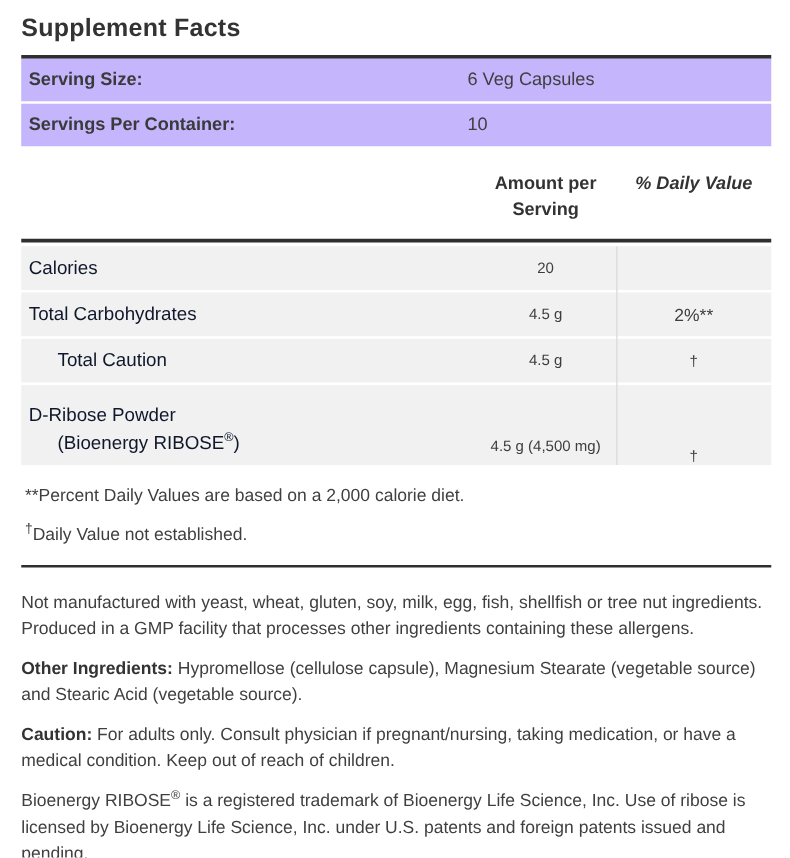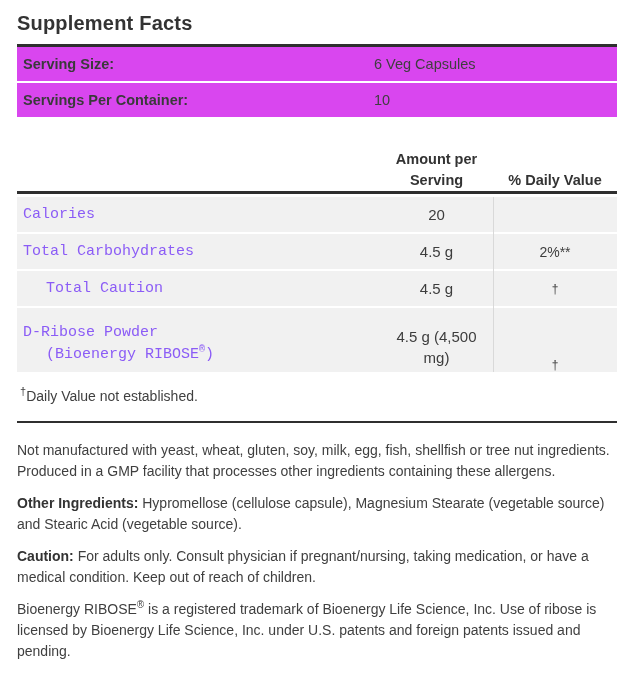--- a/index.html
+++ b/index.html
@@ -21,44 +21,44 @@
     margin-bottom: 9px;
     letter-spacing: .2px;
   }
   .rule { height: 3px; background: #2f2f2f; border: none; }
   .rule-thin { height: 2px; background: #2f2f2f; border: none; }
 
   
   .serving-row {
     display: flex;
     align-items: center;
-    background: #d946ef;
+    background: #c4b5fd;
     min-height: 34px;
     margin-top: 0;
   }
   .serving-row + .serving-row { margin-top: 2px; }
   .serving-label {
     font-weight: bold;
     font-size: 14.5px;
     color: #3a3a3a;
     padding-left: 6px;
     width: 357px;
   }
   .serving-value { font-size: 14.5px; color: #3f3f3f; }
 
   
   .thead {
     display: flex;
-    align-items: flex-end;
+    align-items: flex-start;
     padding-top: 20px;
     min-height: 74px;
   }
   .col-name { width: 363px; }
   .col-amt  { width: 113px; text-align: center; }
-  .col-dv   { width: 124px; text-align: center; }
+  .col-dv   { width: 124px; text-align: center; font-style: italic; }
   .thead .col-amt, .thead .col-dv {
     font-weight: bold;
     font-size: 14.5px;
     color: #333333;
     line-height: 21px;
   }
   .tbody { position: relative; margin-top: 0; }
   .tbody::after {
     content: "";
     position: absolute;
@@ -74,29 +74,28 @@
     background: #f1f1f1;
     min-height: 35px;
     margin-top: 2px;
   }
   .trow:first-child { margin-top: 3px; }
   .trow.tall { min-height: 64px; align-items: flex-end; }
   .cell-name {
     width: 363px;
     padding: 6px 8px 6px 6px;
     font-size: 15px;
-    color: #8b5cf6;
+    color: #0f172a;
     line-height: 22px;
-    font-family: Liberation Mono, monospace;
   }
   .cell-name.indent { padding-left: 29px; }
   .cell-amt {
     width: 113px;
     text-align: center;
-    font-size: 15px;
+    font-size: 12px;
     color: #3d3d3d;
     line-height: 21px;
     padding: 4px 6px;
   }
   .cell-dv {
     width: 124px;
     text-align: center;
     font-size: 14px;
     color: #3d3d3d;
   }
@@ -175,20 +174,21 @@
         <div>D-Ribose Powder</div>
         <div class="name-line2"><span>(Bioenergy RIBOSE</span><sup>®</sup><span>)</span></div>
       </div>
       <div class="cell-amt">4.5 g (4,500 mg)</div>
       <div class="cell-dv sym">†</div>
     </div>
 
   </div>
 
   <div class="footnotes">
+    <p class="footnote">**Percent Daily Values are based on a 2,000 calorie diet.</p>
     <p class="footnote"><sup>†</sup><span>Daily Value not established.</span></p>
   </div>
 
   <div class="rule-thin"></div>
 
   <div class="paragraphs">
     <p class="para">Not manufactured with yeast, wheat, gluten, soy, milk, egg, fish, shellfish or tree nut ingredients. Produced in a GMP facility that processes other ingredients containing these allergens.</p>
 
     <p class="para"><b>Other Ingredients:</b><span> Hypromellose (cellulose capsule), Magnesium Stearate (vegetable source) and Stearic Acid (vegetable source).</span></p>
 

